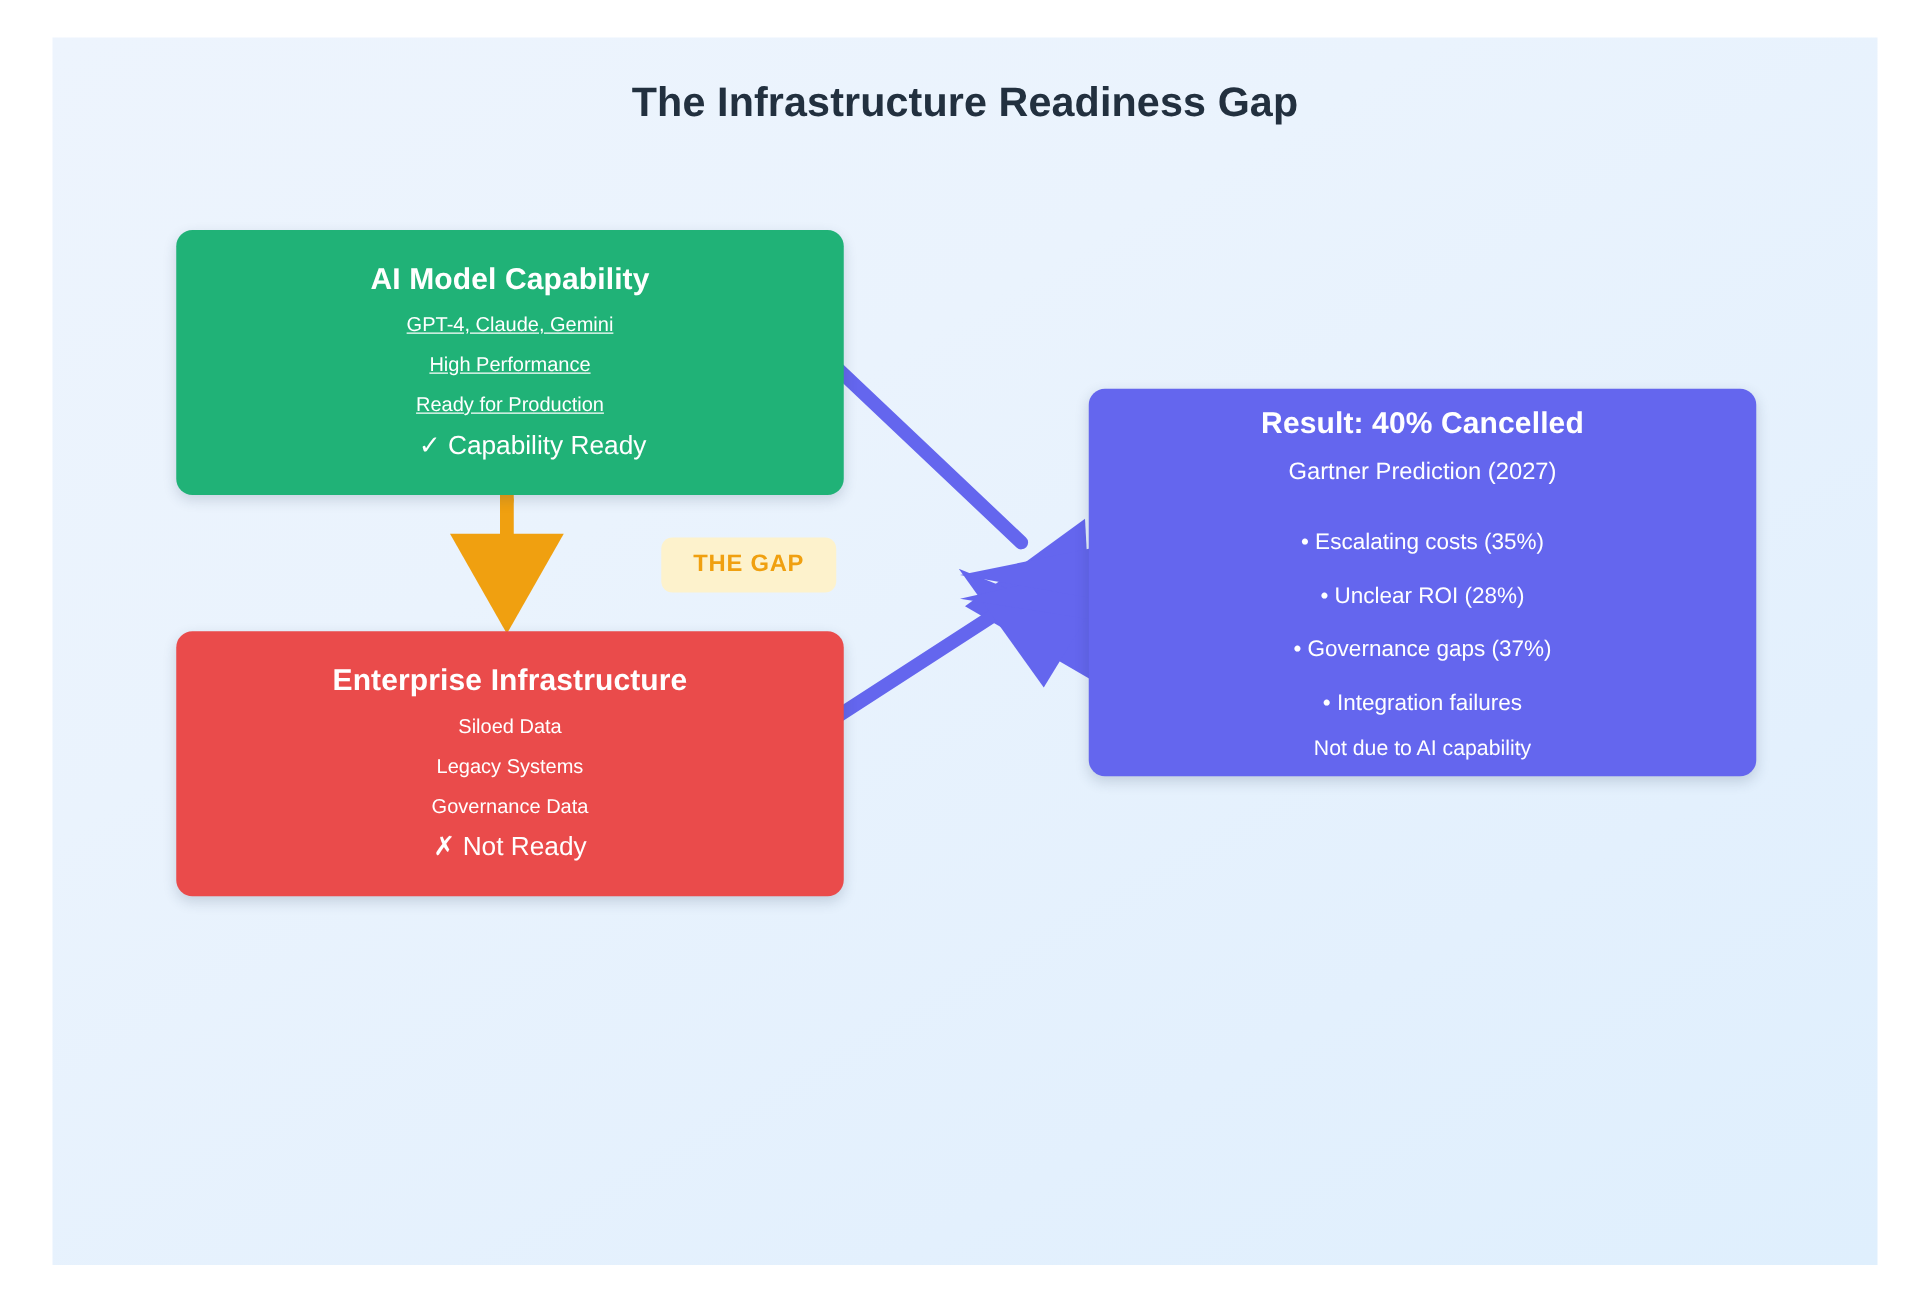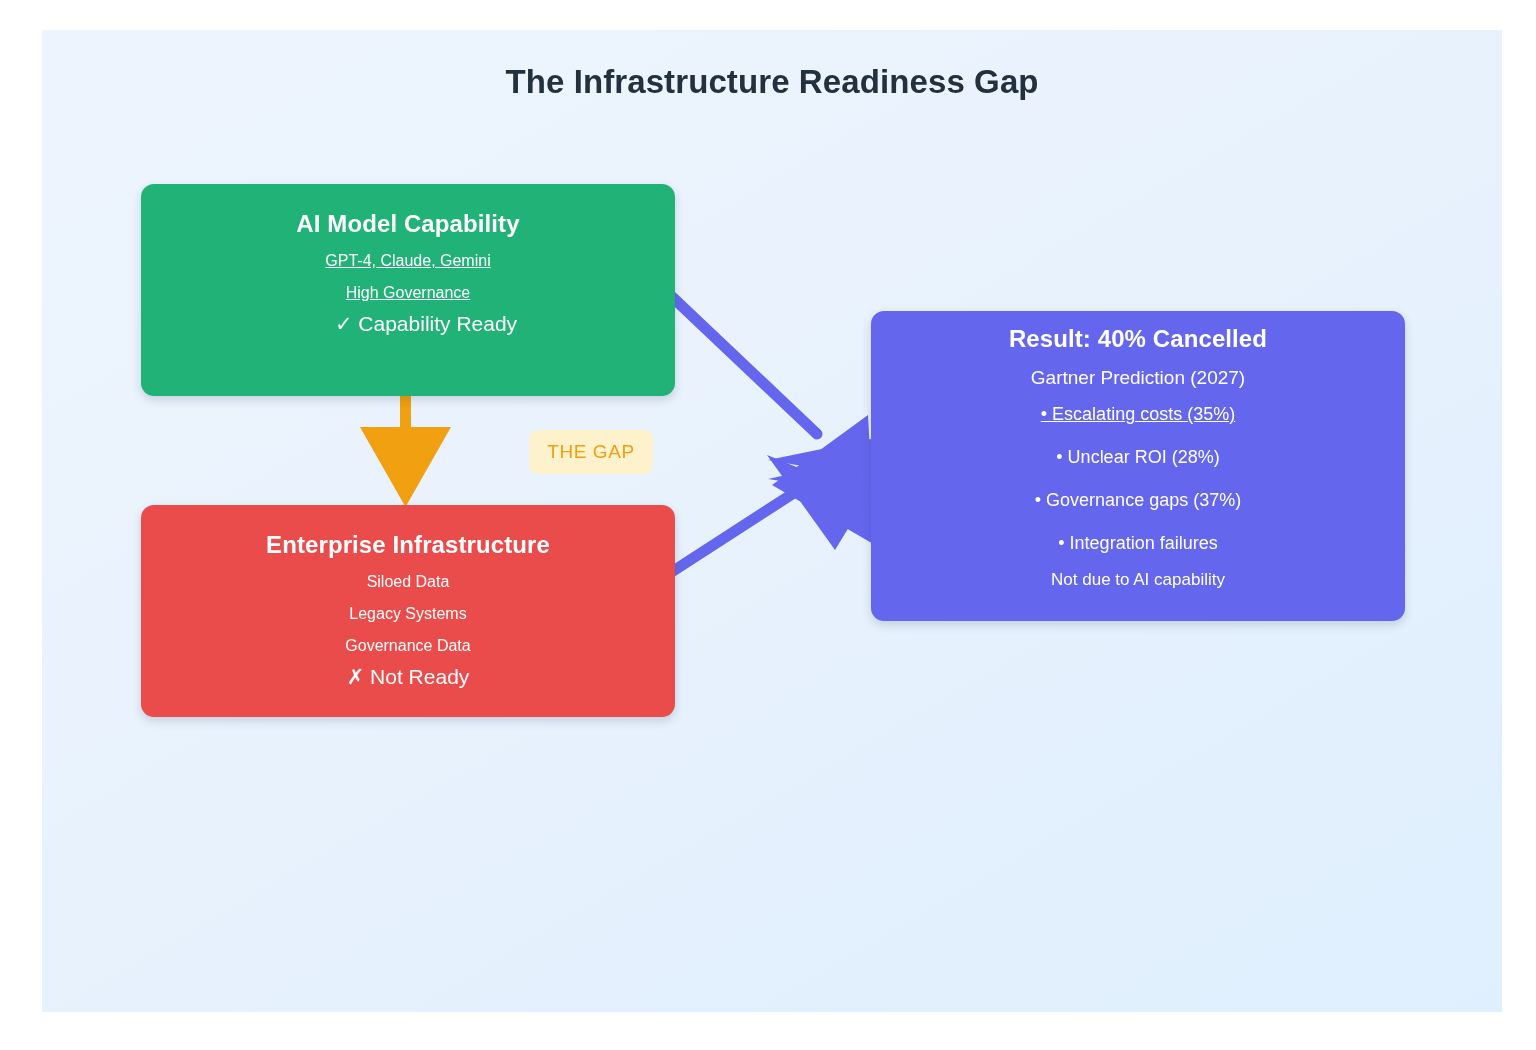--- a/index.html
+++ b/index.html
@@ -94,40 +94,40 @@
     padding-top: 14px;
   }
   #node-result .node-subtitle {
     font-size: 19px;
     margin-top: 14px;
   }
   #node-result .bullet {
     font-size: 18px;
     margin-top: 22px;
   }
-  #node-result .bullet.first { margin-top: 15px; text-decoration: underline; }
+  #node-result .bullet.first { margin-top: 34px; }
   #node-result .footnote {
     font-size: 17px;
     margin-top: 16px;
   }
 
   
   #gap-badge {
     position: absolute;
     left: 487px;
     top: 400px;
-    width: 124px;
+    width: 140px;
     height: 44px;
     background: #fdf2cc;
     border-radius: 9px;
     display: flex;
     align-items: center;
     justify-content: center;
     font-size: 19px;
-    font-weight: normal;
+    font-weight: bold;
     color: #f0a010;
     letter-spacing: 0.6px;
   }
 
   
   #connectors {
     position: absolute;
     left: 0;
     top: 0;
     width: 1460px;
@@ -162,21 +162,22 @@
 
     <g>
       <polygon points="726,449 834,425 834,466" fill="#6466ee"></polygon>
       <polygon points="726,430 834,408 834,449" fill="#6466ee"></polygon>
     </g>
   </svg>
 
   <div class="node" id="node-capability">
     <div class="node-title">AI Model Capability</div>
     <div class="node-line">GPT-4, Claude, Gemini</div>
-    <div class="node-line">High Governance</div>
+    <div class="node-line">High Performance</div>
+    <div class="node-line">Ready for Production</div>
     <div class="node-status">✓ Capability Ready</div>
   </div>
 
   <div class="node" id="node-infrastructure">
     <div class="node-title">Enterprise Infrastructure</div>
     <div class="node-line">Siloed Data</div>
     <div class="node-line">Legacy Systems</div>
     <div class="node-line">Governance Data</div>
     <div class="node-status">✗ Not Ready</div>
   </div>

